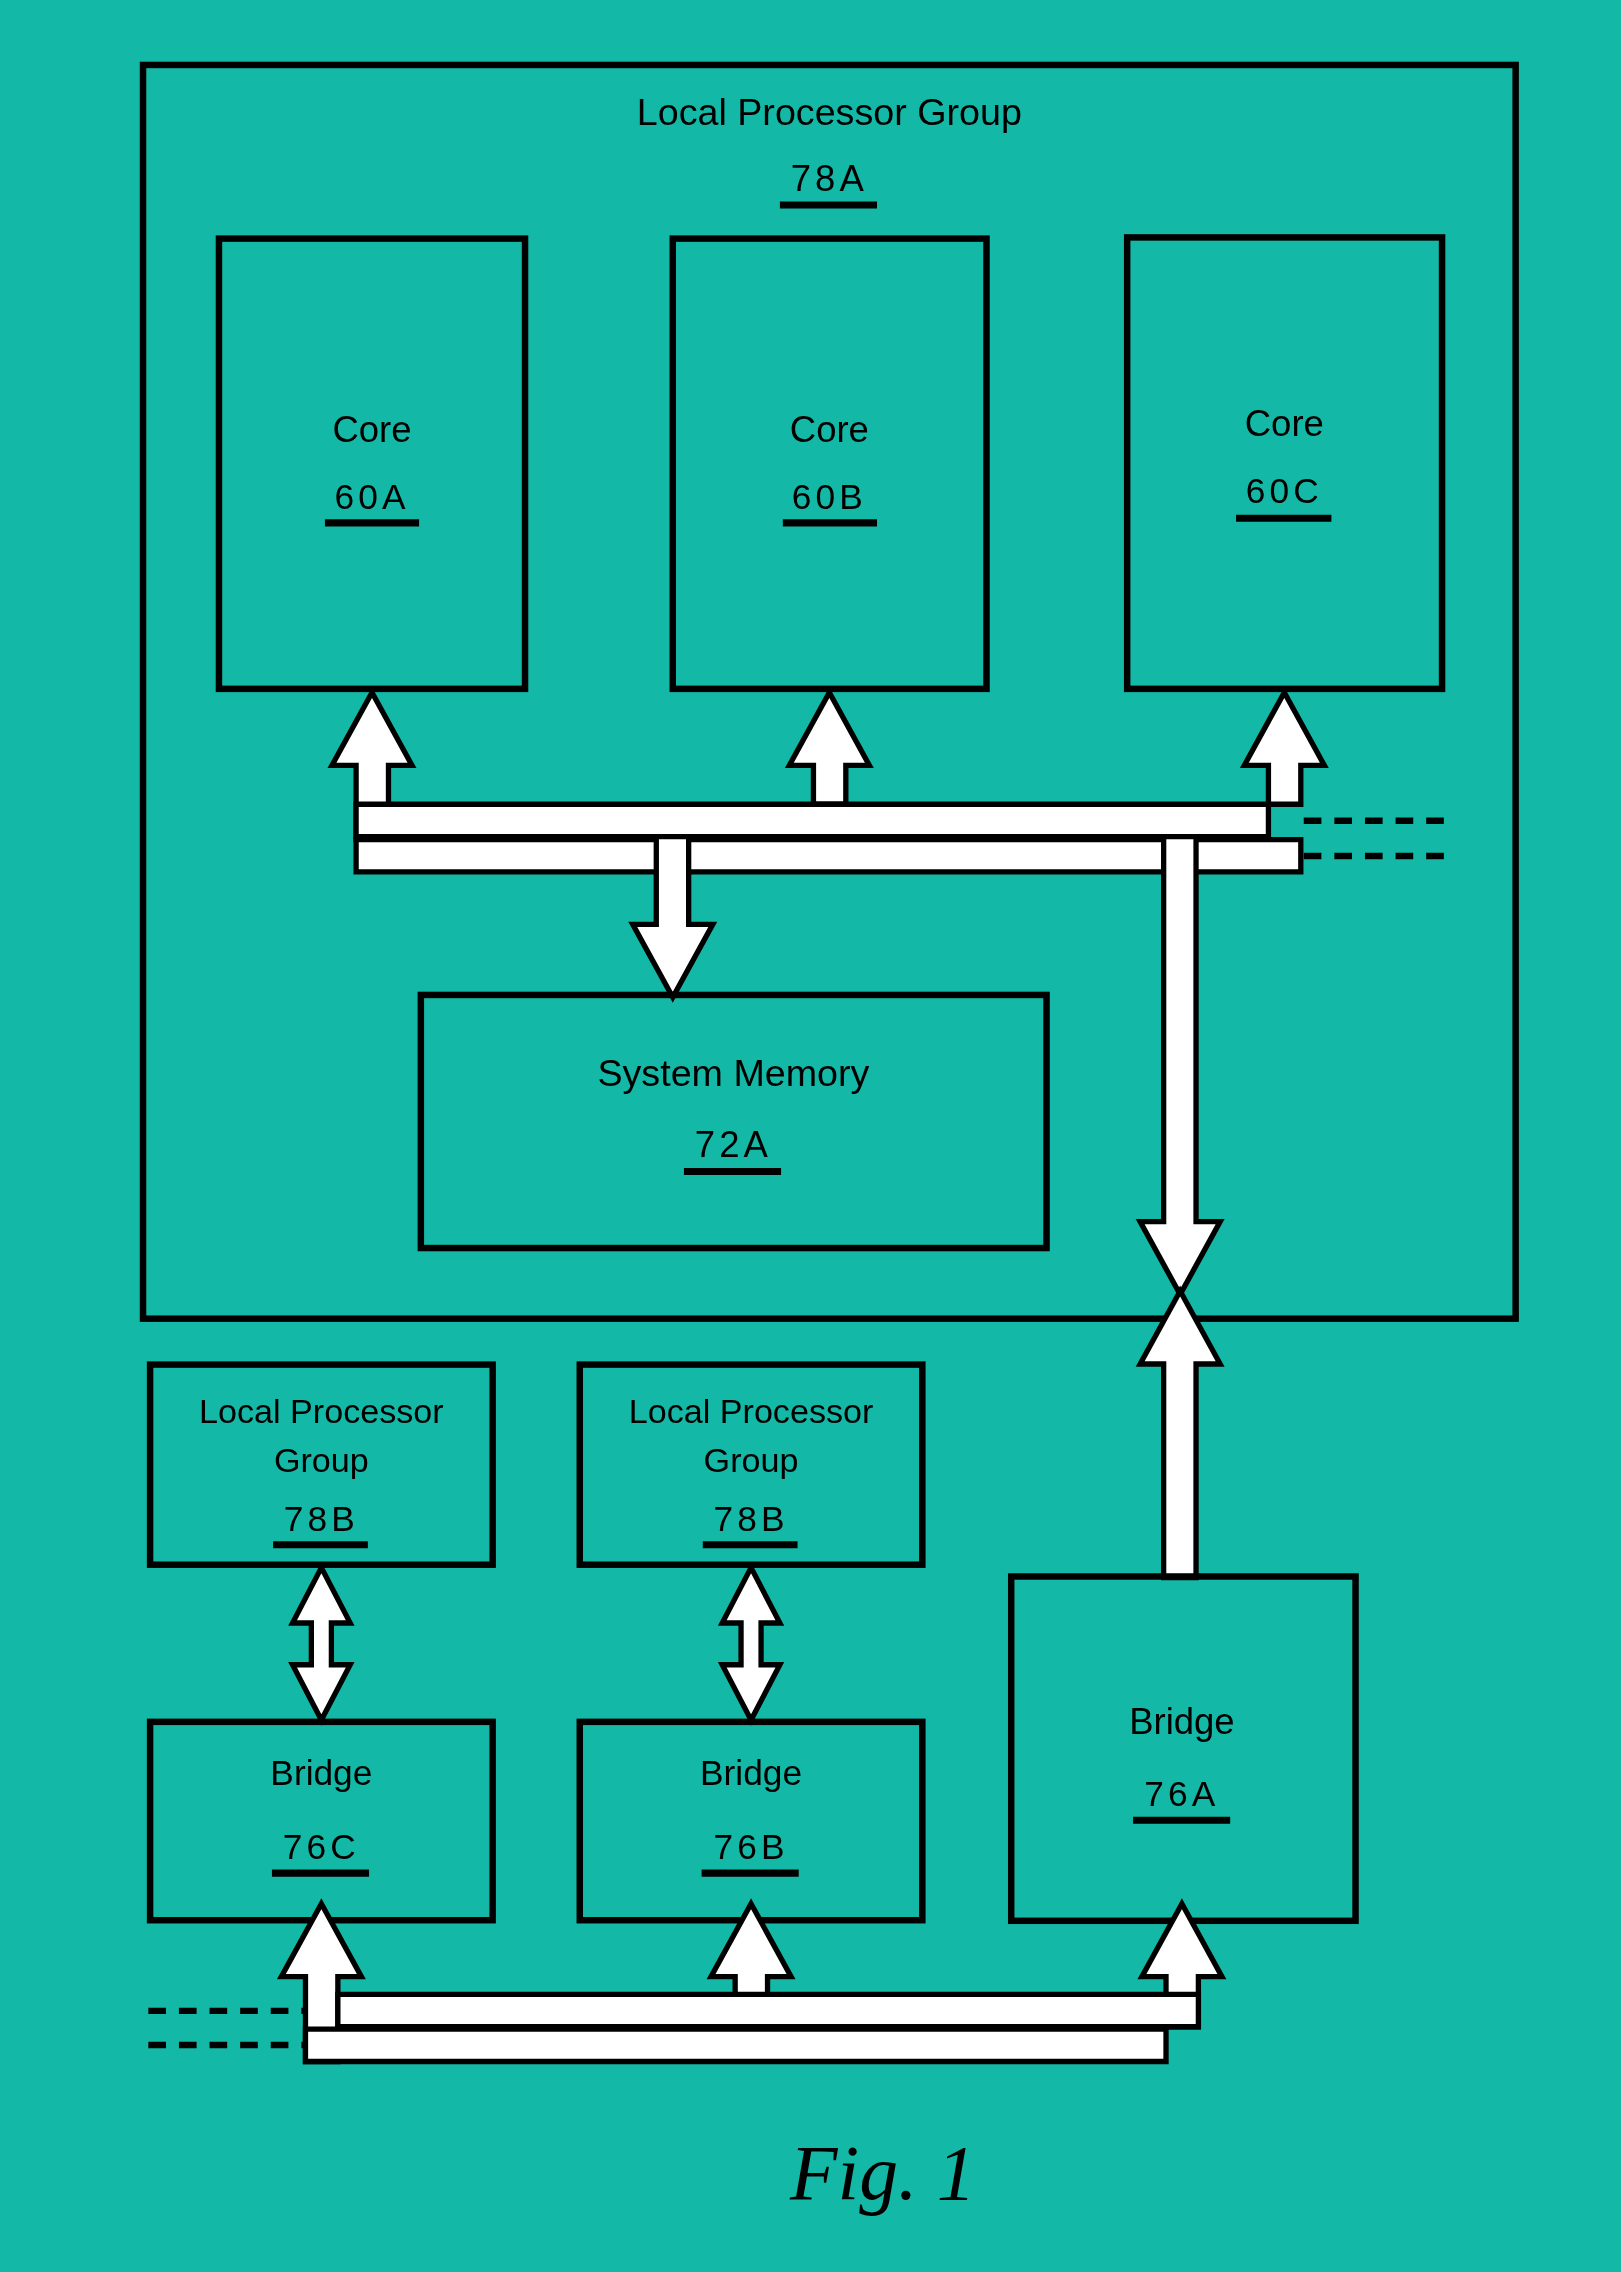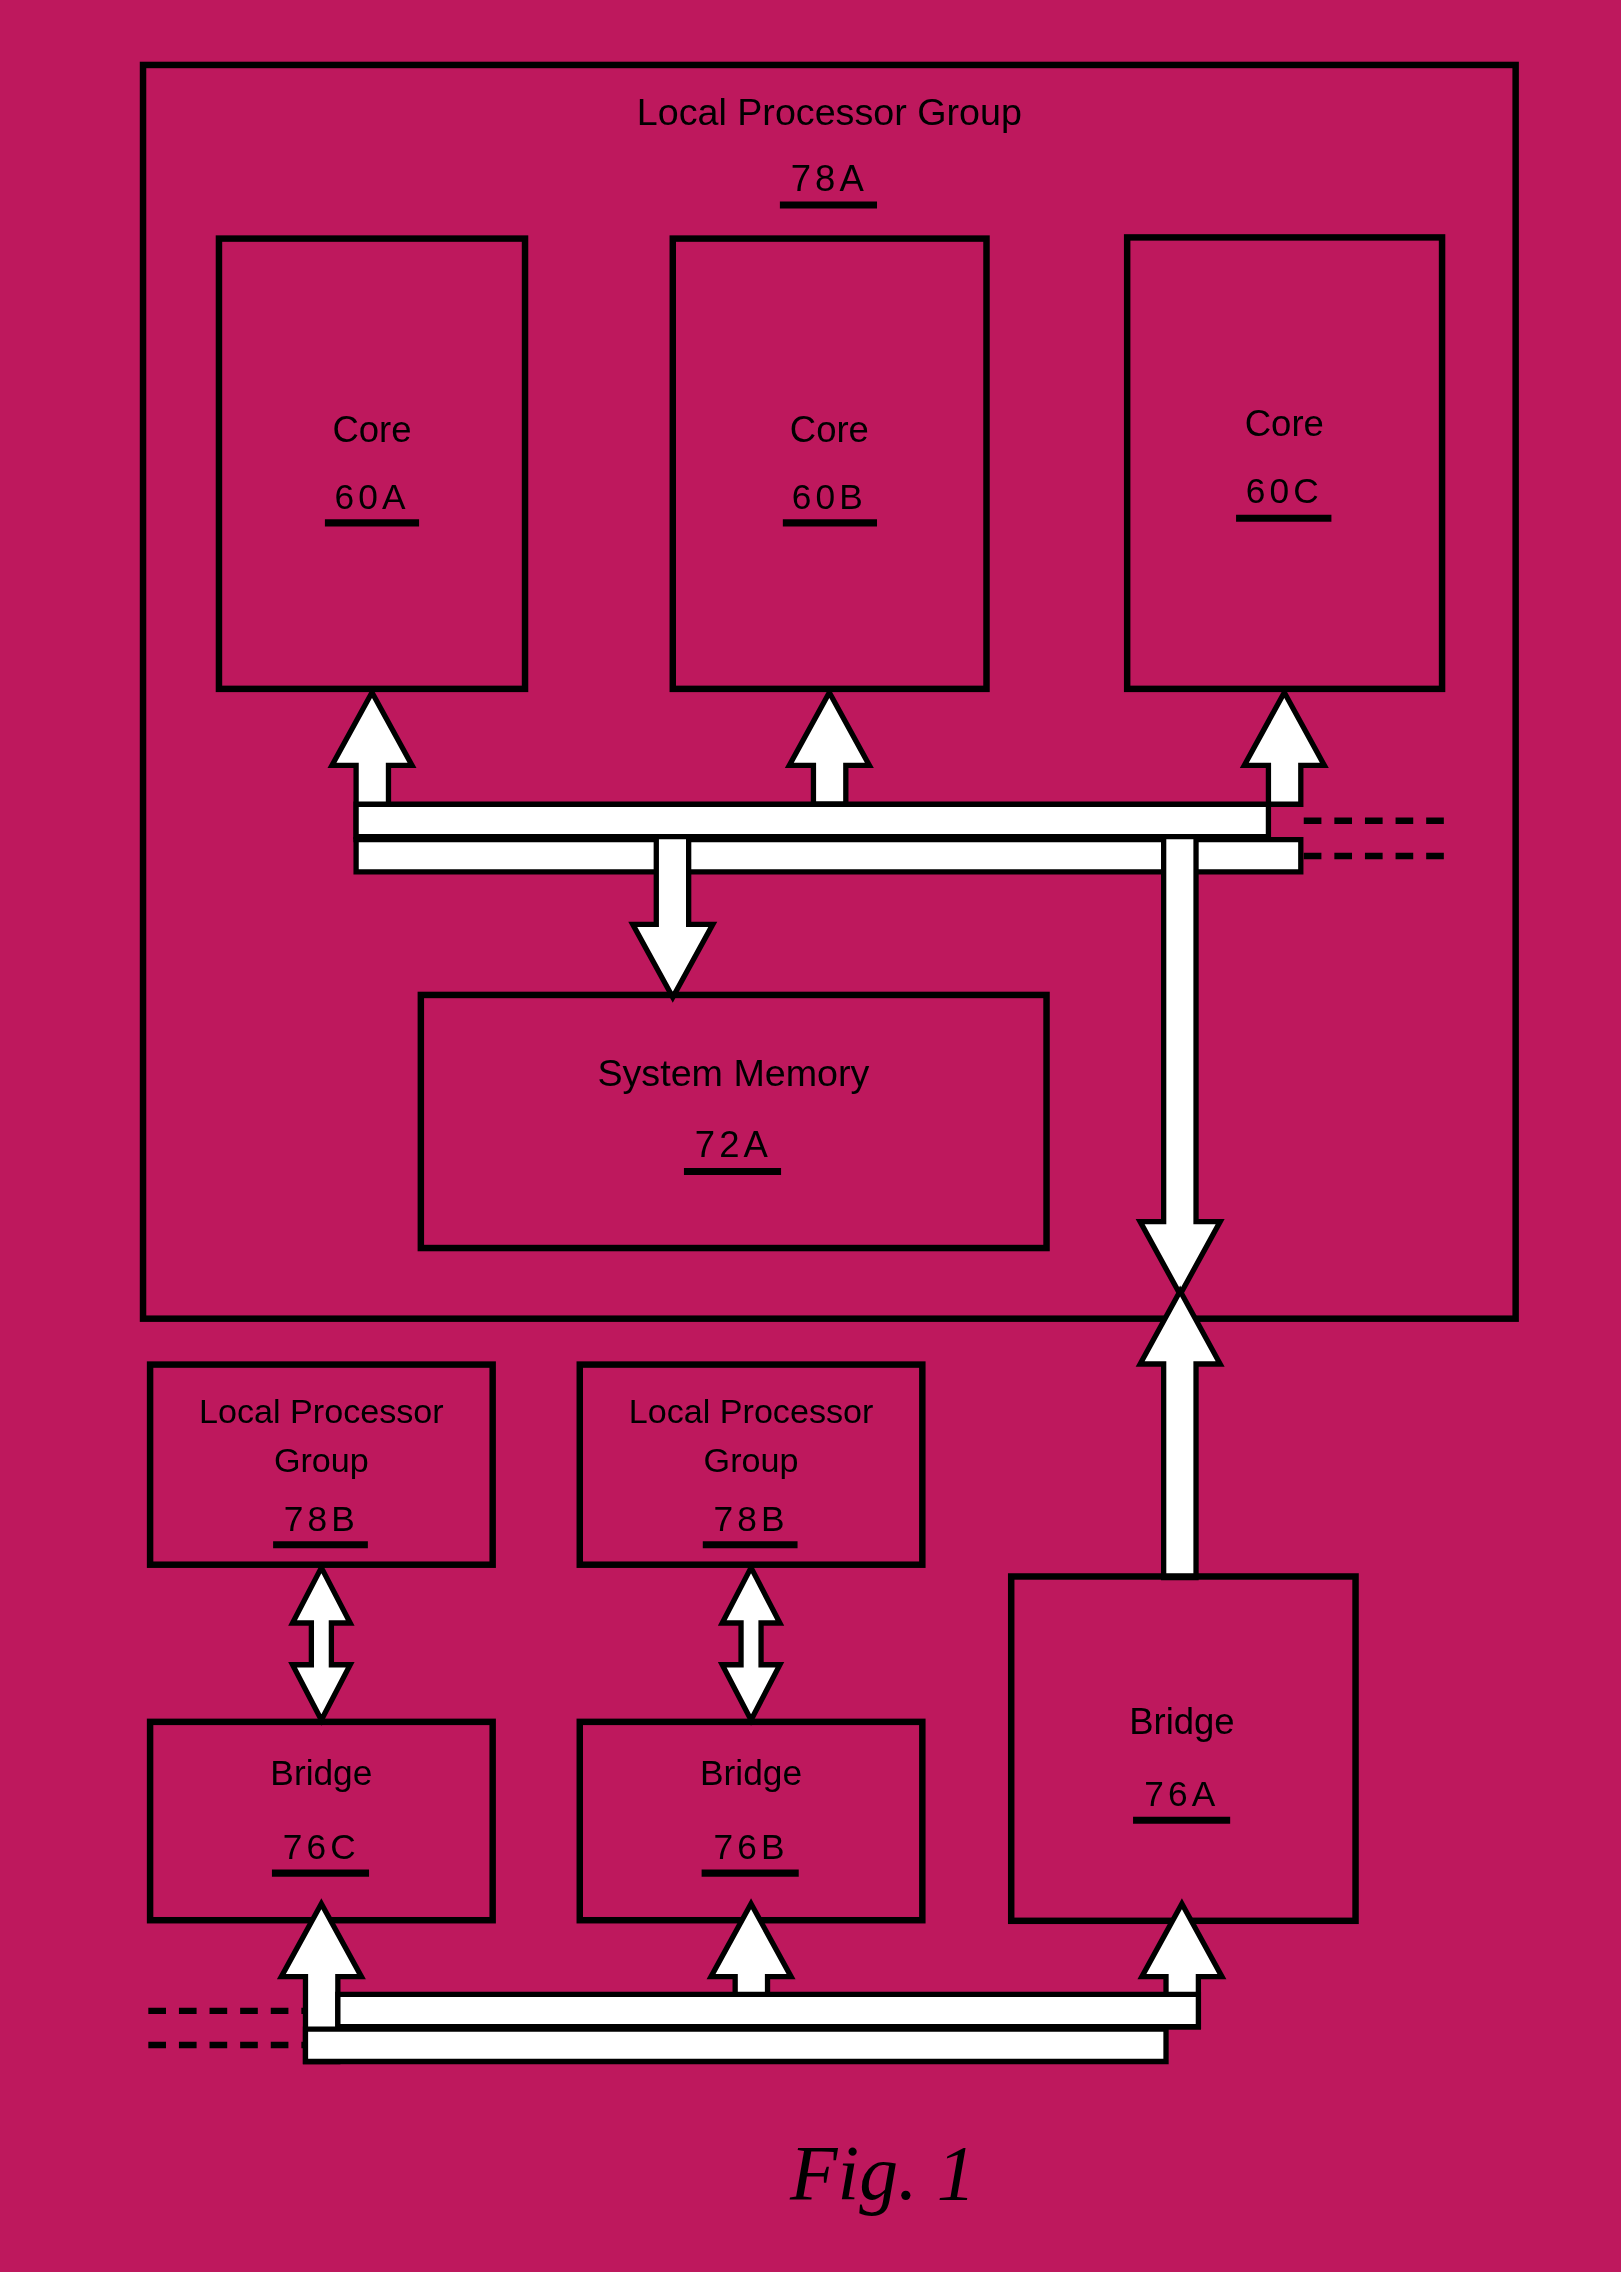--- a/index.html
+++ b/index.html
@@ -10,21 +10,21 @@
   body {
     width: 1621px;
     height: 2273px;
     font-family: "Liberation Sans", sans-serif;
     overflow: hidden;
   }
   #figure-root {
     position: relative;
     width: 1621px;
     height: 2273px;
-    background: #be185d;
+    background: #14b8a6;
   }
   svg.diagram {
     display: block;
     width: 1621px;
     height: 2273px;
   }
   .box-outline {
     fill: none;
     stroke: #000000;
   }

